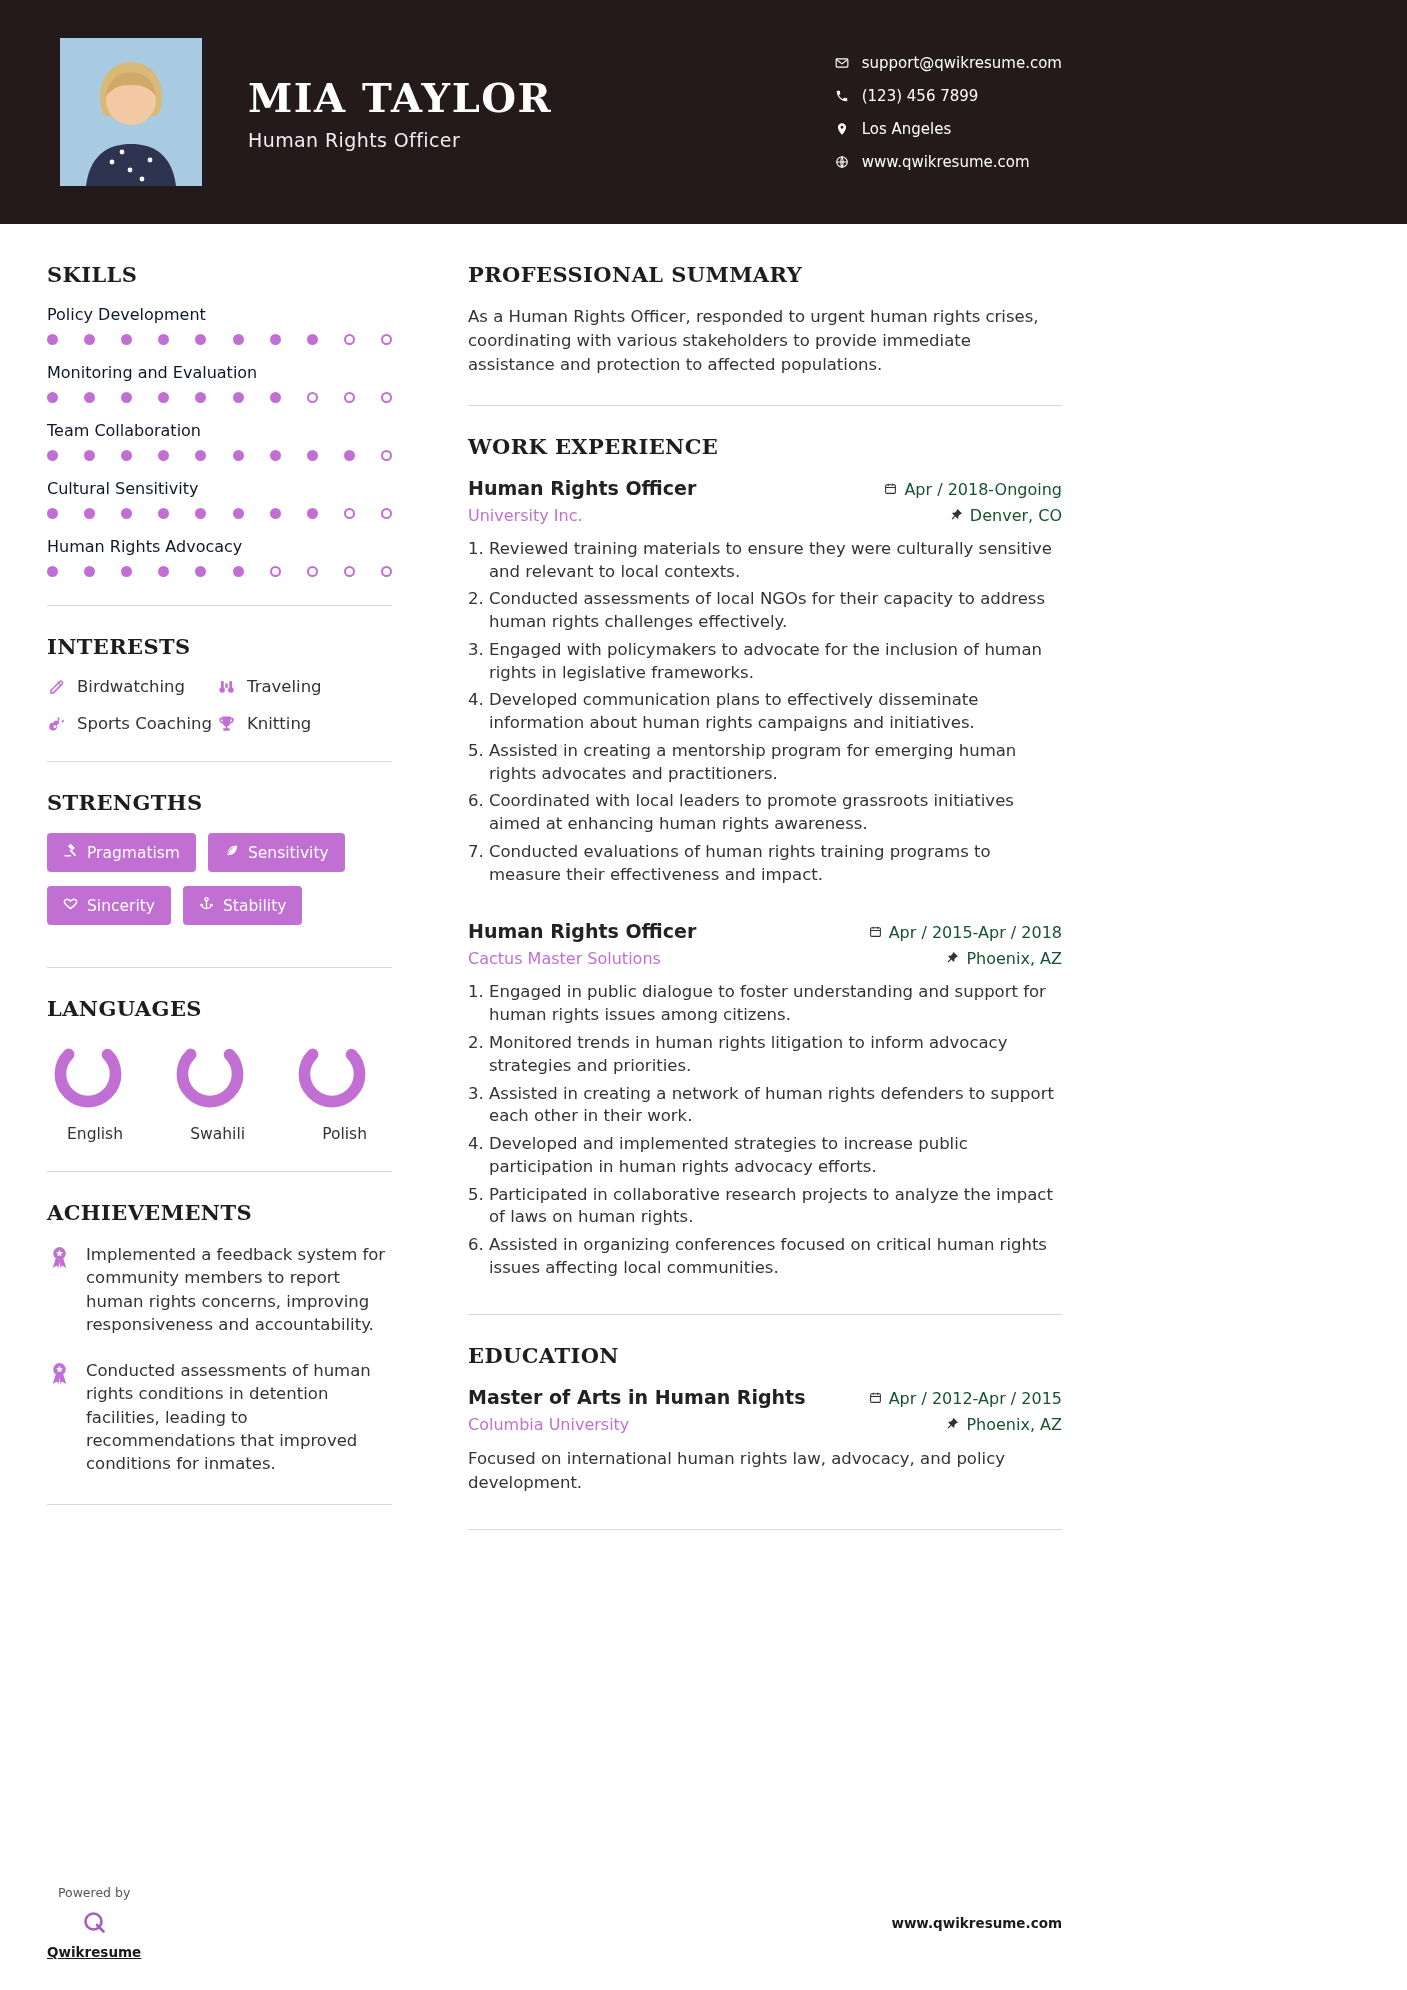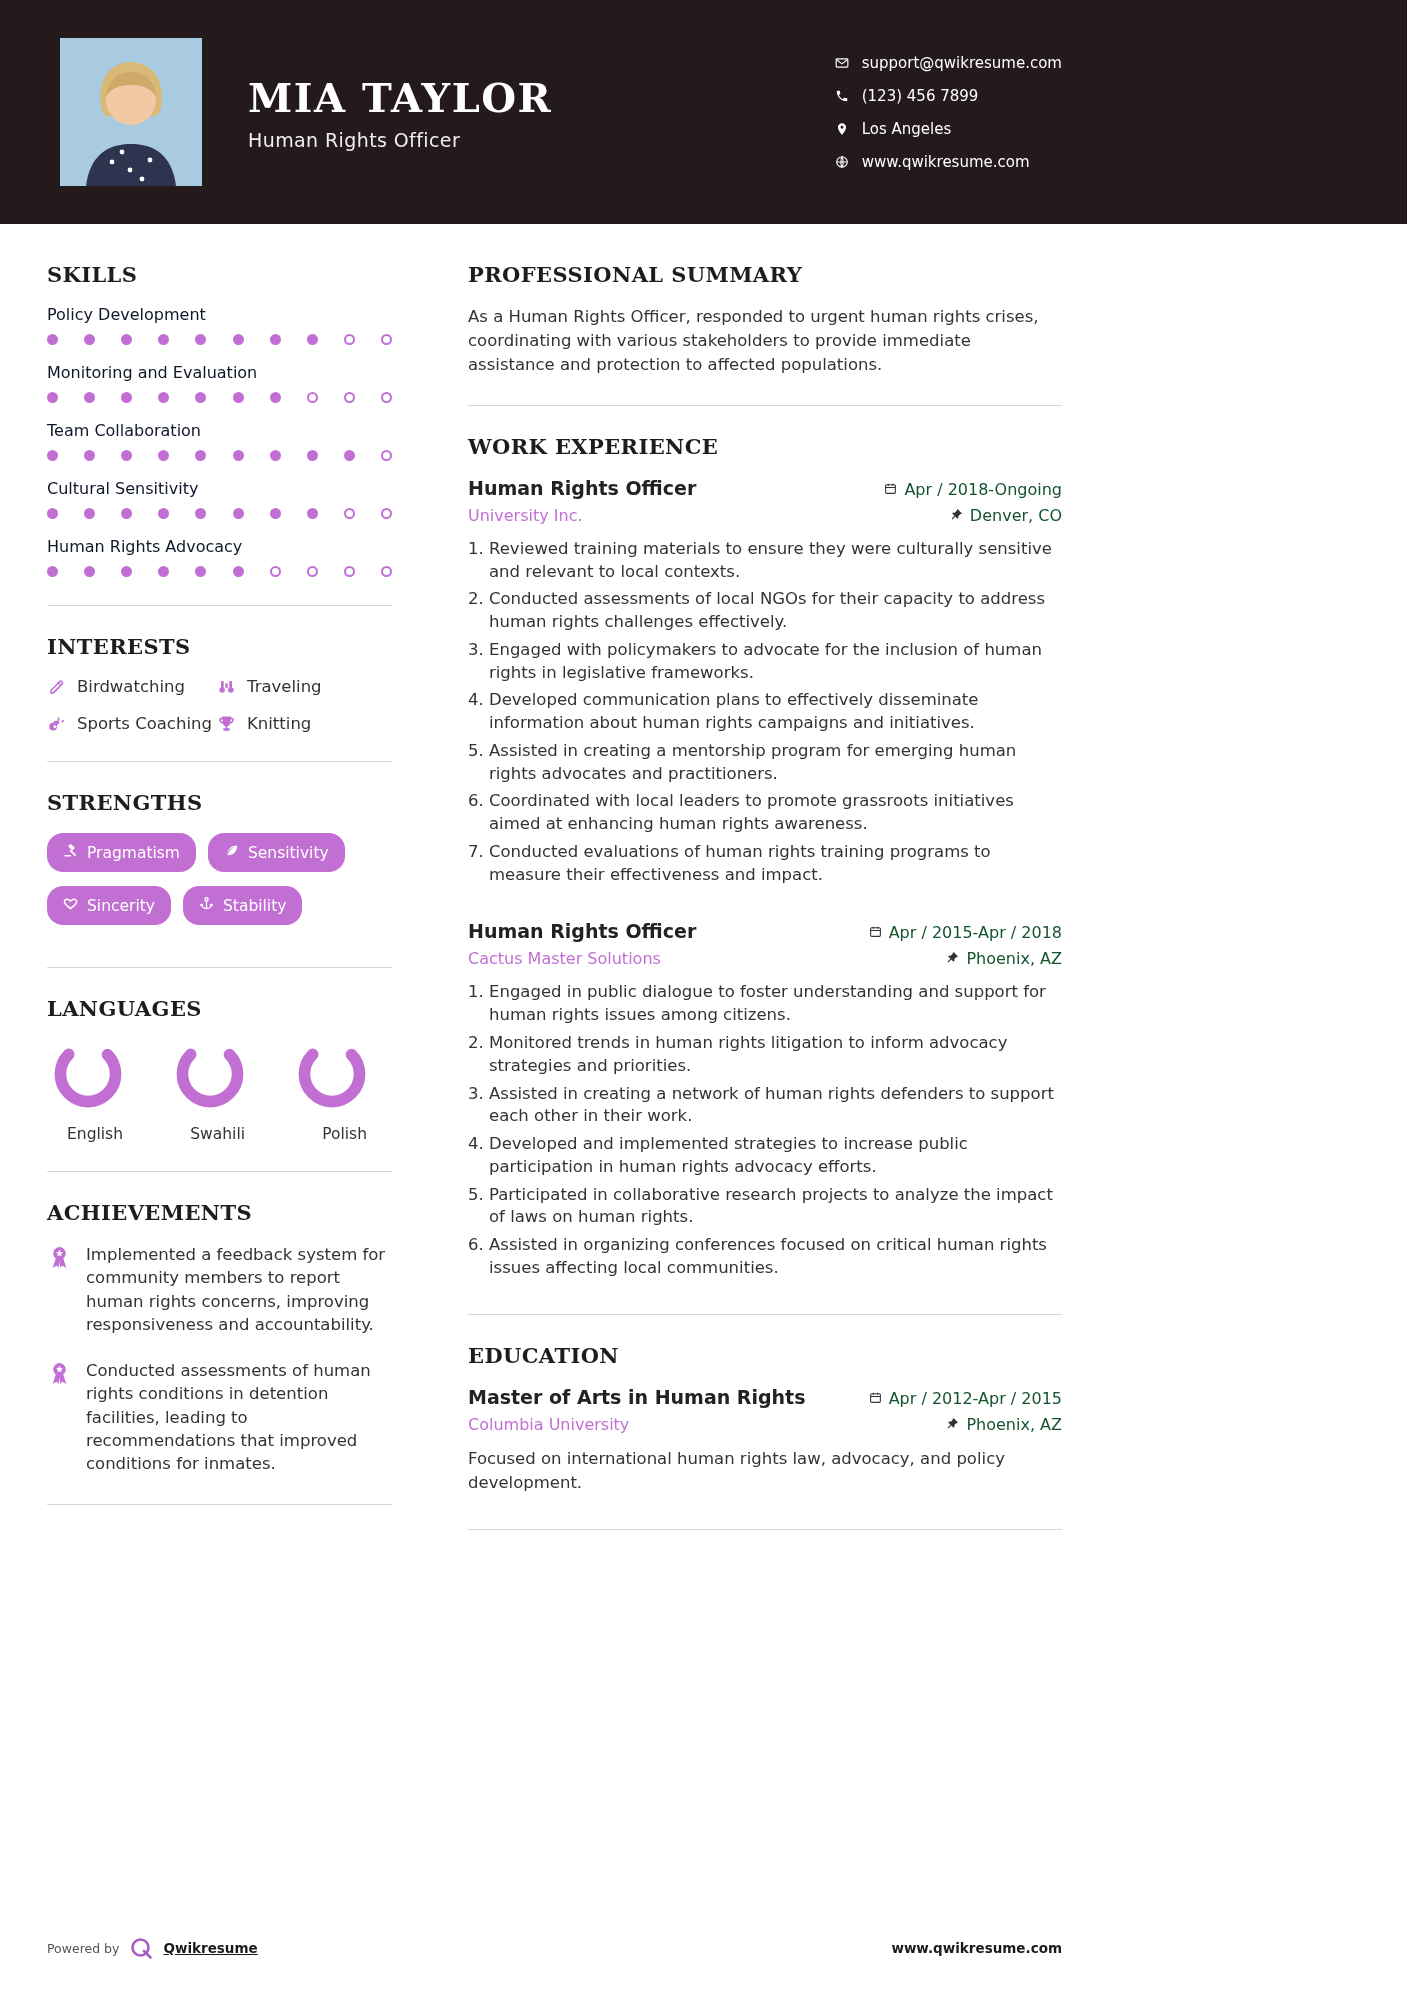--- a/index.html
+++ b/index.html
@@ -38,21 +38,21 @@
 
   
   .interests-grid{ display:grid; grid-template-columns:170px 1fr; row-gap:18px; }
   .interest{ display:flex; align-items:center; gap:11px; font-size:16.5px; color:#333; }
   .interest .iicon{ color:var(--accent); display:inline-flex; }
   .interest svg{ width:19px; height:19px; }
 
   
   .pills{ display:flex; flex-wrap:wrap; }
   .pill{ display:inline-flex; align-items:center; gap:9px; background:var(--accent); color:#fff;
-         padding:10px 16px; border-radius:16px; font-size:15.5px; margin:0 12px 14px 0; }
+         padding:10px 16px; border-radius:4px; font-size:15.5px; margin:0 12px 14px 0; }
   .pill svg{ width:15px; height:15px; }
 
   
   .langs{ display:flex; gap:46px; margin-top:6px; }
   .lang{ display:flex; flex-direction:column; align-items:flex-end; width:76px; }
   .lang svg.arc{ width:70px; height:70px; }
   .arc-fg{ fill:none; stroke:var(--accent); stroke-width:11; stroke-linecap:round; }
   .lang-label{ margin-top:16px; font-size:15.5px; color:#333; }
 
   
@@ -70,21 +70,21 @@
   .meta svg{ width:13px; height:13px; color:#333; }
   .job-sub{ display:flex; justify-content:space-between; align-items:baseline; margin:7px 0 13px; }
   .company{ font-size:16px; color:var(--accent); }
   ol.bullets{ padding-left:21px; }
   ol.bullets li{ font-size:16.5px; line-height:1.38; color:#333; margin-bottom:5px; }
   .edu-desc{ font-size:16.5px; line-height:1.45; color:#333; margin-top:4px; }
 
   
   .footer{ margin-top:auto; display:flex; justify-content:space-between; align-items:center;
            padding:0 345px 30px 47px; }
-  .footer-left{ display:flex; align-items:center; gap:10px; }
+  .footer-left{ display:flex; align-items:center; gap:10px;flex-direction:column; }
   .powered{ font-size:12.5px; color:#555; }
   .brand{ font-size:13.5px; color:#1a1a1a; font-weight:700; text-decoration:underline; cursor:pointer; }
   .site{ font-size:13.5px; color:#1a1a1a; font-weight:700; }
   .qlogo svg{ width:24px; height:24px; display:block; }
 </style>
 </head>
 <body>
 
 <div class="page">
 

